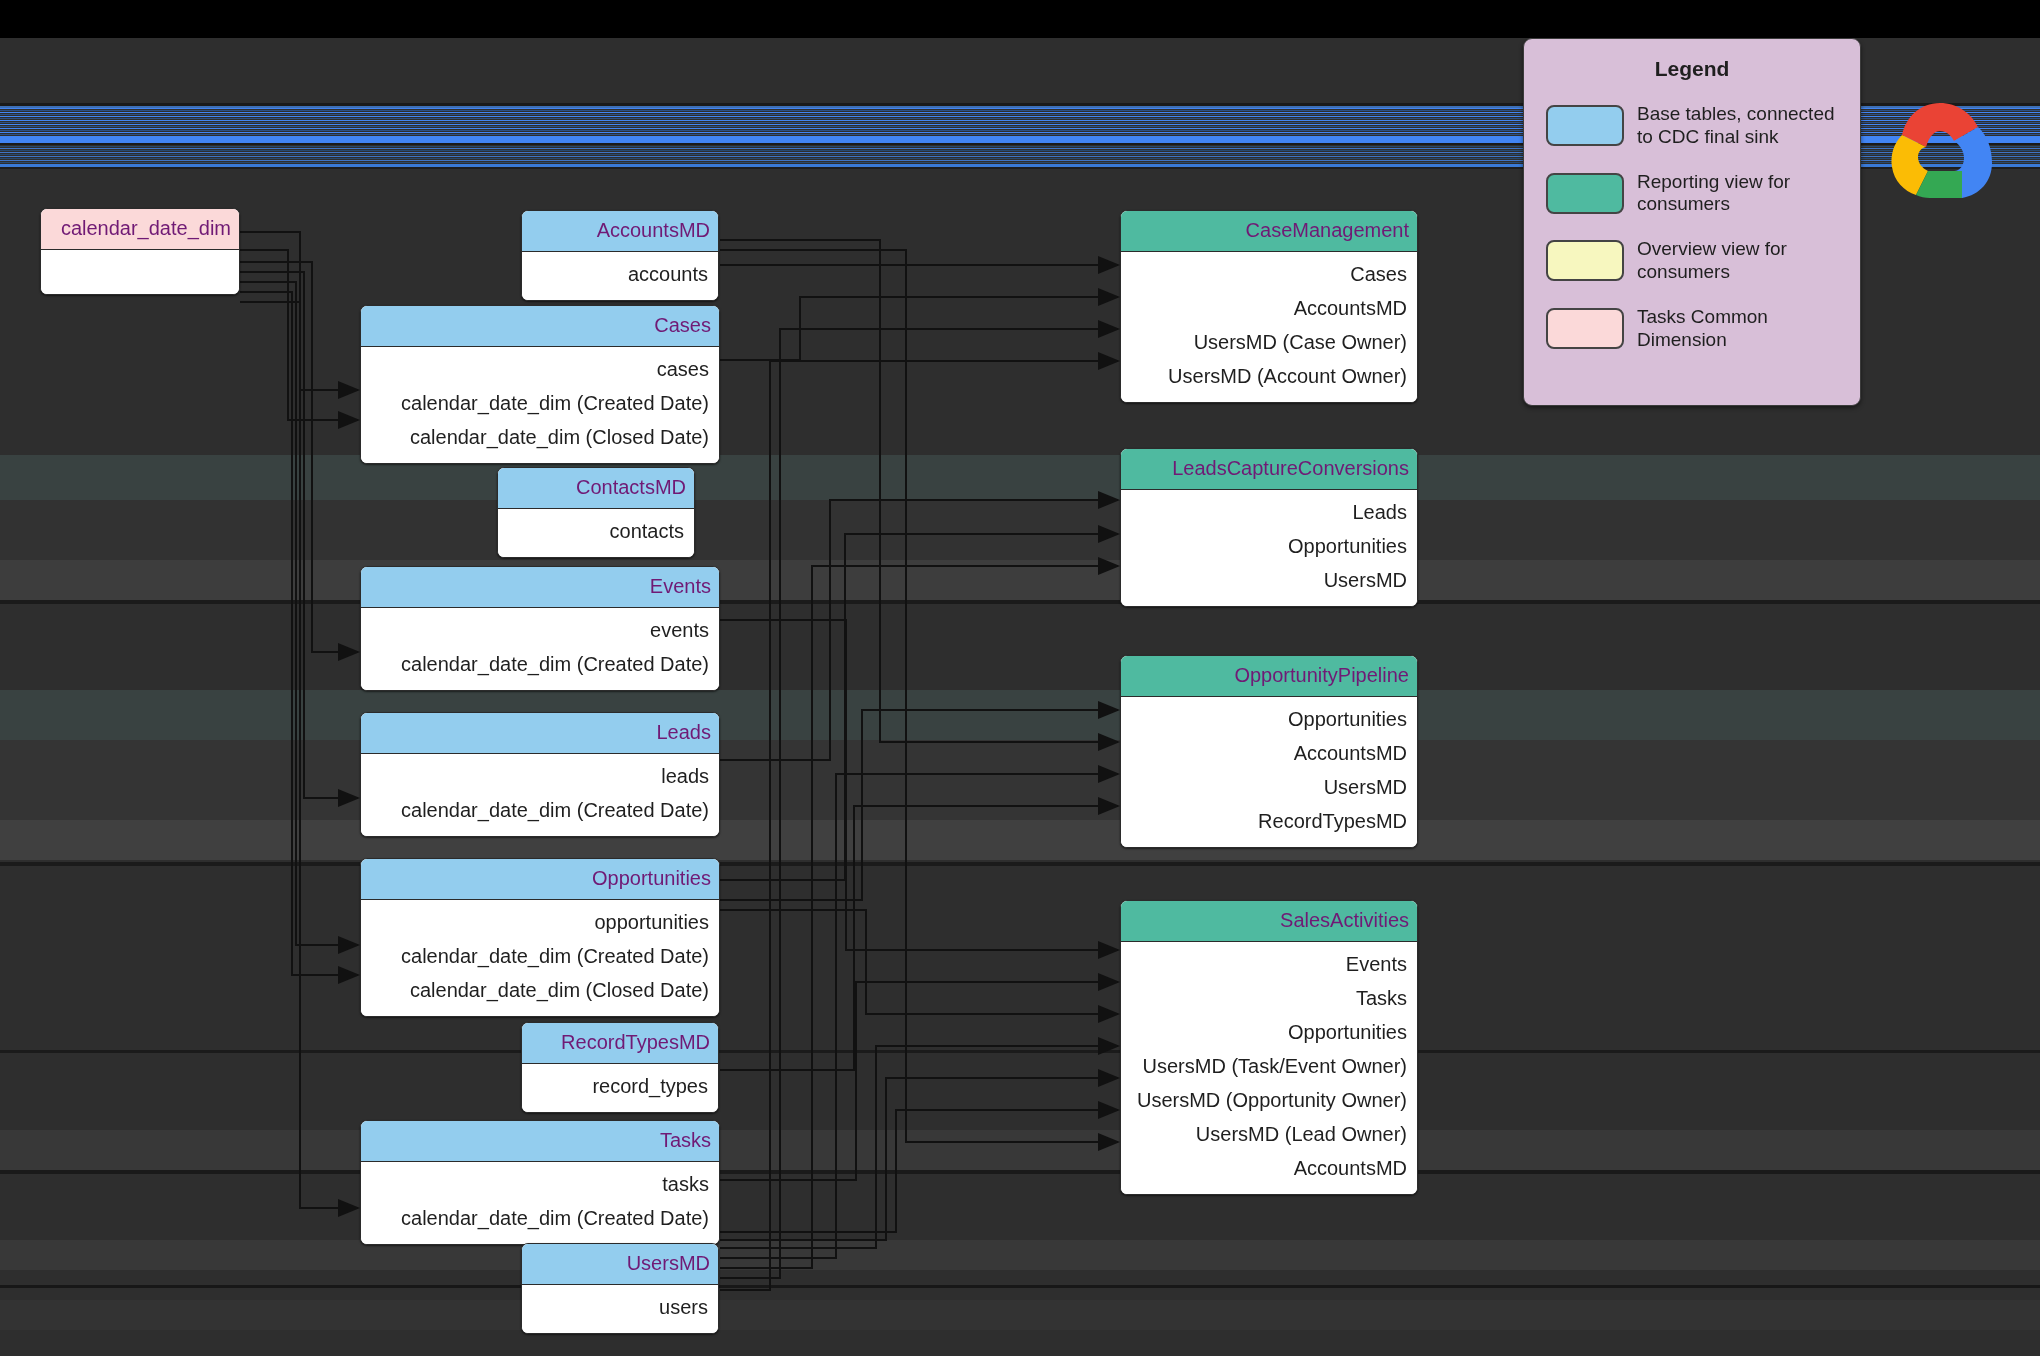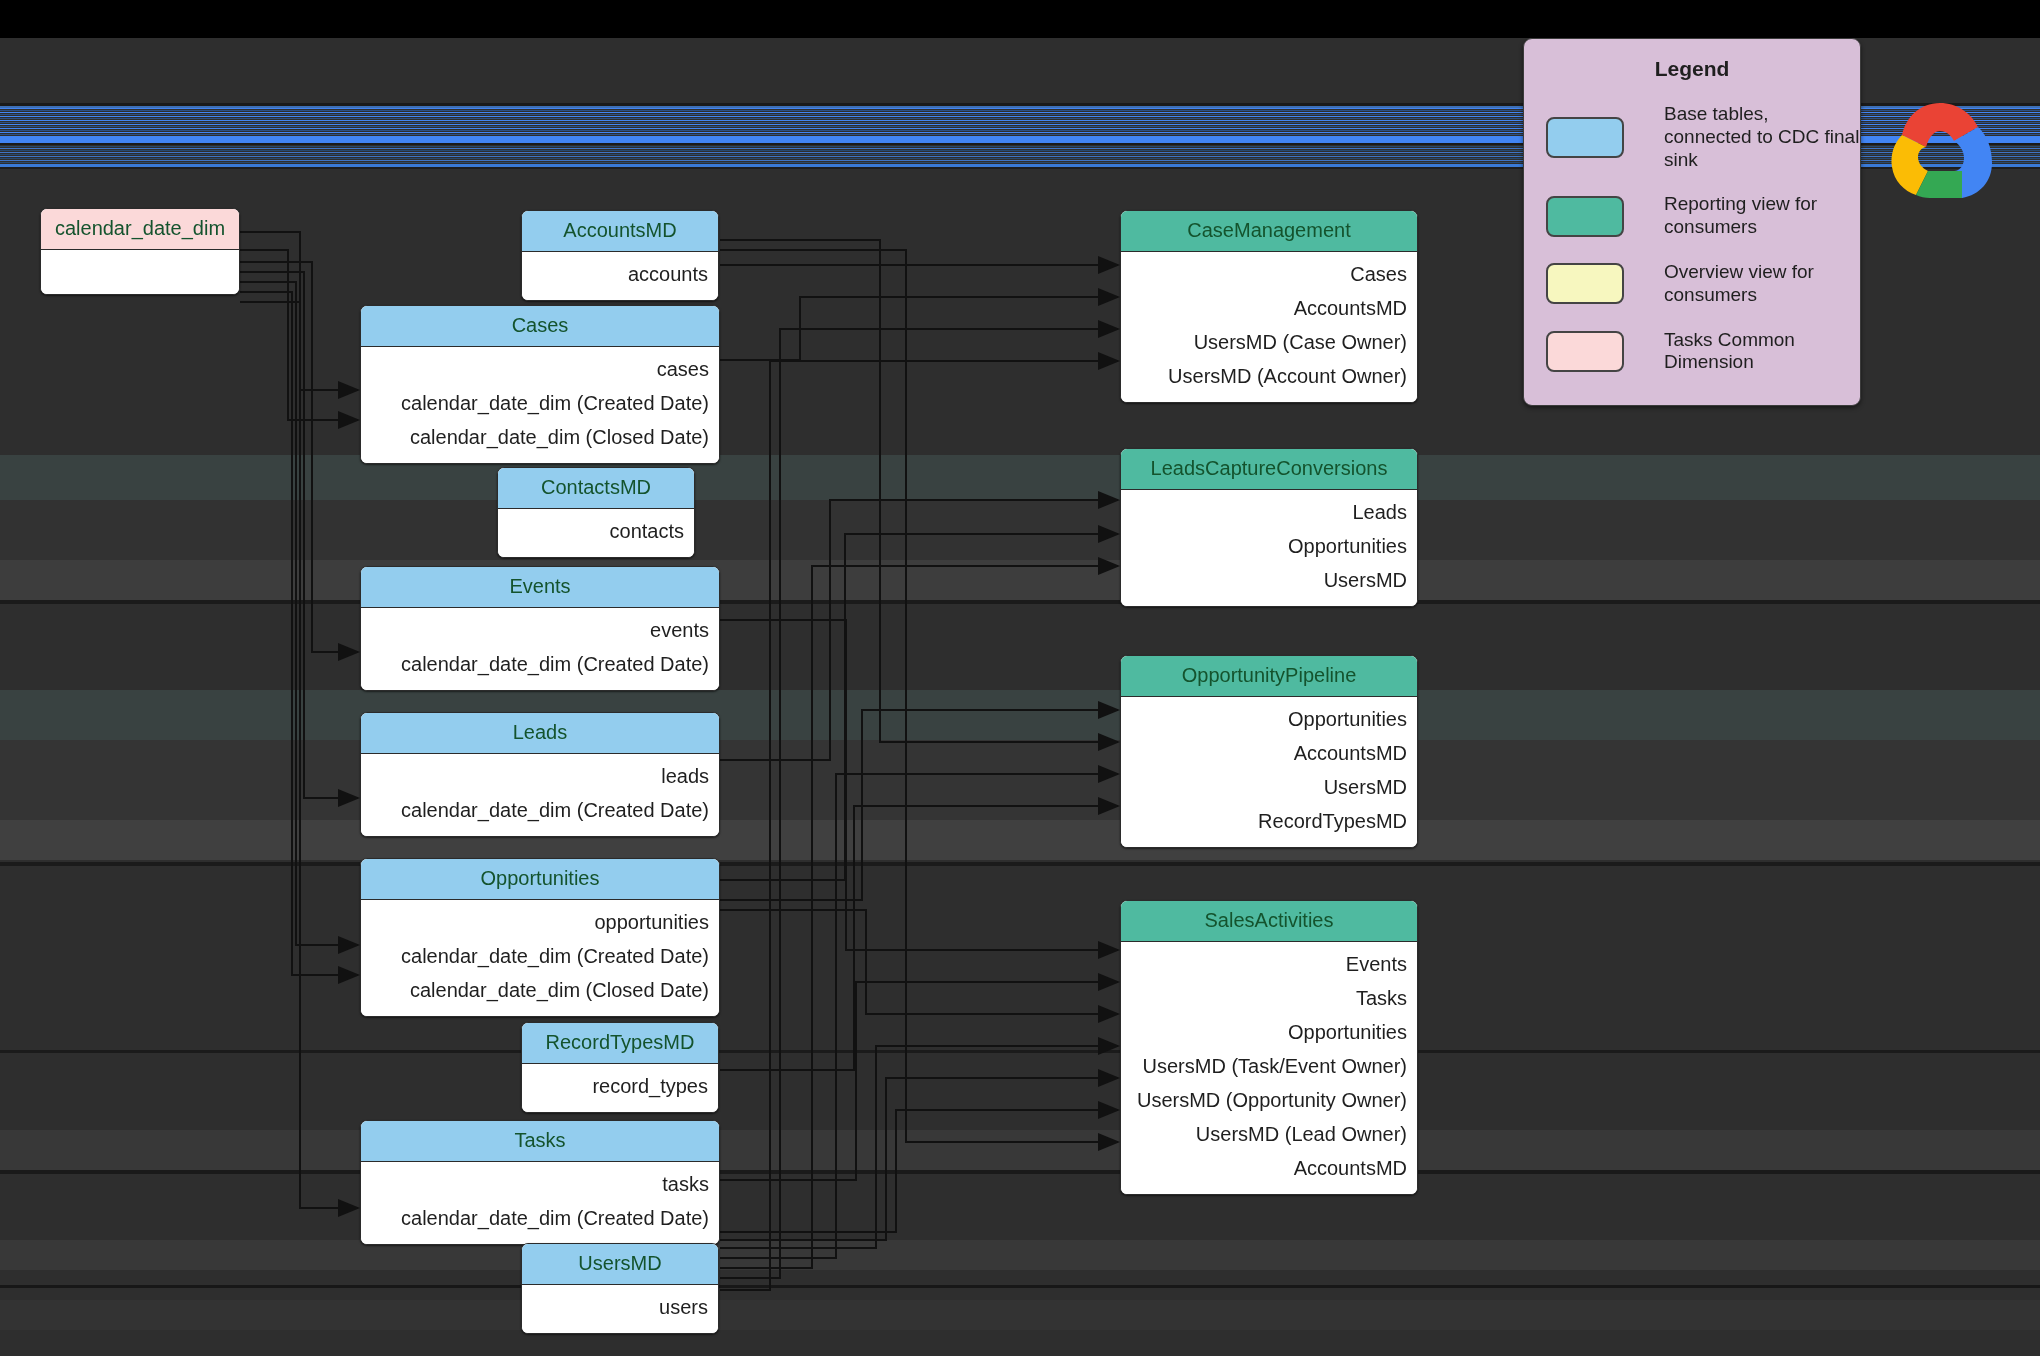--- a/index.html
+++ b/index.html
@@ -20,23 +20,23 @@
   .node{
     position:absolute;
     border:1px solid #2b2b2b;
     border-radius:7px;
     background:#ffffff;
     box-sizing:border-box;
     overflow:hidden;
     box-shadow:0 1px 2px rgba(0,0,0,.55);
   }
   .node .hdr{
-    text-align:center;
+    text-align:right;
     font-size:20px;
-    color:#14532d;
+    color:#701a75;
     padding:9px 8px 10px 8px;
     border-bottom:1px solid #2b2b2b;
     line-height:1.05;
   }
   .node .body{background:#fff;padding:5px 8px 9px 8px;}
   .node .row{
     text-align:right;
     font-size:20px;
     color:#1f1f1f;
     padding:6px 2px;
@@ -60,21 +60,21 @@
   }
   #legend .ltitle{
     text-align:center;font-weight:bold;font-size:21px;color:#1f1f1f;
     margin-top:18px;
   }
   .lrow{display:flex;align-items:center;margin:22px 0 0 22px;}
   .sw{
     width:74px;height:37px;border:2px solid #444;border-radius:8px;
     flex:0 0 auto;
   }
-  .ltext{margin-left:40px;font-size:19px;color:#1f1f1f;line-height:1.2;max-width:200px;}
+  .ltext{margin-left:13px;font-size:19px;color:#1f1f1f;line-height:1.2;max-width:200px;}
 
   
   #gclogo{position:absolute;left:1880px;top:95px;width:120px;height:112px;}
 </style>
 </head>
 <body>
 
 <div id="canvas">
 
   <div class="band topblack"></div>

